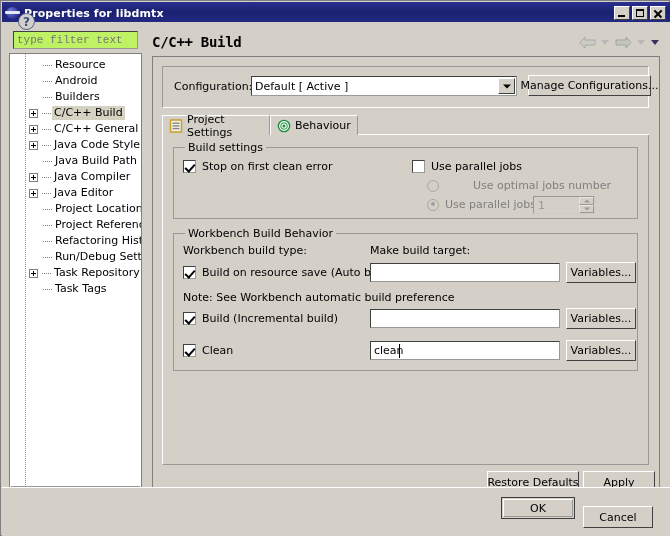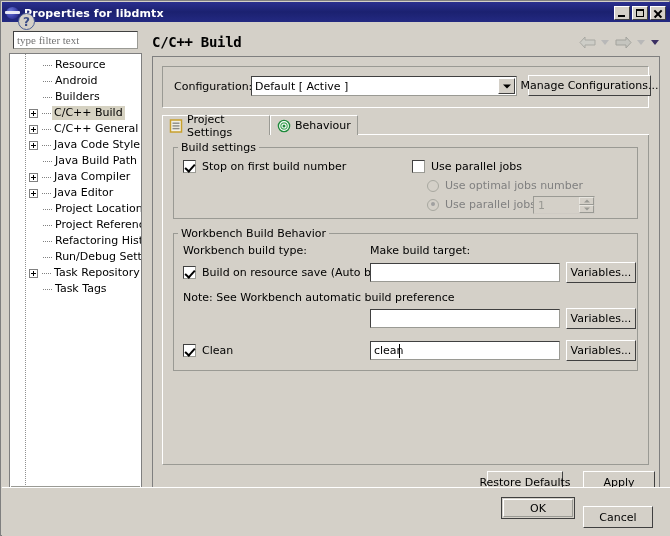--- a/index.html
+++ b/index.html
@@ -102,26 +102,26 @@
   
   .left-pane {
     position: absolute;
     left: 7px; top: 6px;
     width: 133px; height: 476px;
   }
   .filter-input {
     position: absolute;
     left: 4px; top: 3px;
     width: 125px; height: 18px;
-    background: #ffffff;
+    background: #bef264;
     border: 1px solid #404040;
     border-right-color: #9a9a94;
     border-bottom-color: #9a9a94;
     box-sizing: border-box;
-    font-family: Liberation Serif, serif;
+    font-family: Liberation Mono, monospace;
     font-size: 11px;
     color: #808080;
     padding: 0 3px;
     line-height: 16px;
     outline: none;
   }
   .tree-box {
     position: absolute;
     left: 0px; top: 25px;
     width: 133px; height: 451px;
@@ -414,21 +414,21 @@
     box-sizing: border-box;
   }
 
   .group {
     position: absolute;
     border: 1px solid #9a9a94;
     box-sizing: border-box;
   }
   .group-title {
     position: absolute;
-    top: -7px; left: 4px;
+    top: -7px; left: 11px;
     background: #d4d0c8;
     padding: 0 3px;
     font-size: 11px;
     color: #000;
   }
 
   .chk {
     position: absolute;
     display: flex;
     align-items: center;
@@ -549,21 +549,21 @@
     background: #000;
   }
   .var-btn {
     position: absolute;
     width: 70px; height: 21px;
   }
 
   .restore-btn {
     position: absolute;
     left: 334px; top: 414px;
-    width: 76px; height: 22px;
+    width: 92px; height: 22px;
   }
   .apply-btn {
     position: absolute;
     left: 430px; top: 414px;
     width: 72px; height: 22px;
   }
   .uline { text-decoration: underline; }
 
   
   .bottom-bar {
@@ -804,29 +804,29 @@
           <div class="tabs-underline" style="left:196px; width:291px;"></div>
         </div>
 
         <div class="tabcontent">
 
           <div class="group" style="left:10px; top:12px; width:465px; height:72px;">
             <div class="group-title">Build settings</div>
 
             <div class="chk" style="left:9px; top:12px;">
               <span class="box checked"></span>
-              <span>Stop on first build number</span>
+              <span>Stop on first clean error</span>
             </div>
 
             <div class="chk" style="left:238px; top:12px;">
               <span class="box"></span>
               <span>Use parallel jobs</span>
             </div>
 
-            <div class="radio" style="left:253px; top:31px;">
+            <div class="radio" style="left:253px; top:31px;gap:28px;">
               <span class="circ"></span>
               <span>Use optimal jobs number</span>
             </div>
 
             <div class="radio" style="left:253px; top:50px;">
               <span class="circ sel"></span>
               <span>Use parallel jobs:</span>
             </div>
 
             <div class="spinner" style="left:359px; top:48px; width:62px; height:18px;">
@@ -850,20 +850,24 @@
 
             <div class="chk" style="left:9px; top:32px;">
               <span class="box checked"></span>
               <span>Build on resource save (Auto build)</span>
             </div>
             <input class="textfield" style="left: 196px; top: 29px; width: 190px; height: 19px;" value="">
             <div class="btn var-btn" style="left:392px; top:28px;">Variables...</div>
 
             <div class="field-label" style="left:9px; top:57px;">Note: See Workbench automatic build preference</div>
 
+            <div class="chk" style="left:9px; top:78px;">
+              <span class="box checked"></span>
+              <span>Build (Incremental build)</span>
+            </div>
             <input class="textfield" style="left: 196px; top: 75px; width: 190px; height: 19px;" value="">
             <div class="btn var-btn" style="left:392px; top:74px;">Variables...</div>
 
             <div class="chk" style="left:9px; top:110px;">
               <span class="box checked"></span>
               <span>Clean</span>
             </div>
             <input class="textfield" style="left: 196px; top: 107px; width: 190px; height: 19px;" value="clean">
             <div class="caret" style="left:225px; top:110px; height:14px;"></div>
             <div class="btn var-btn" style="left:392px; top:106px;">Variables...</div>

